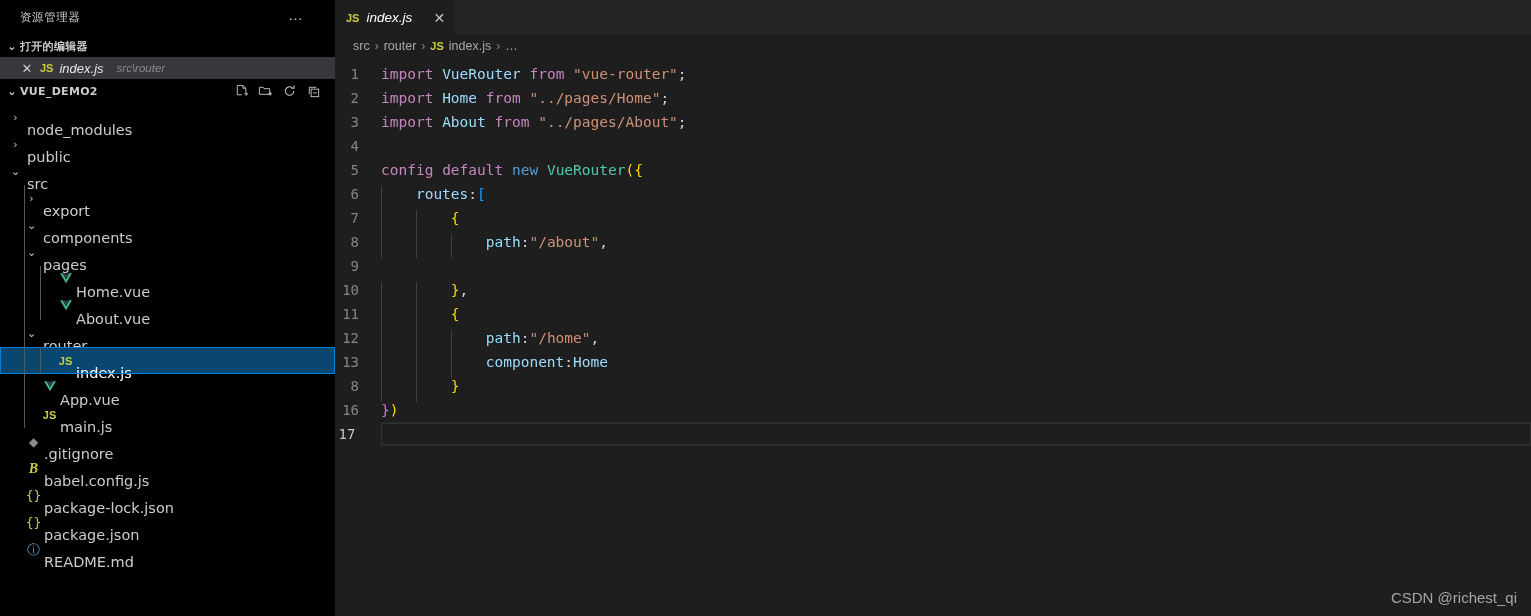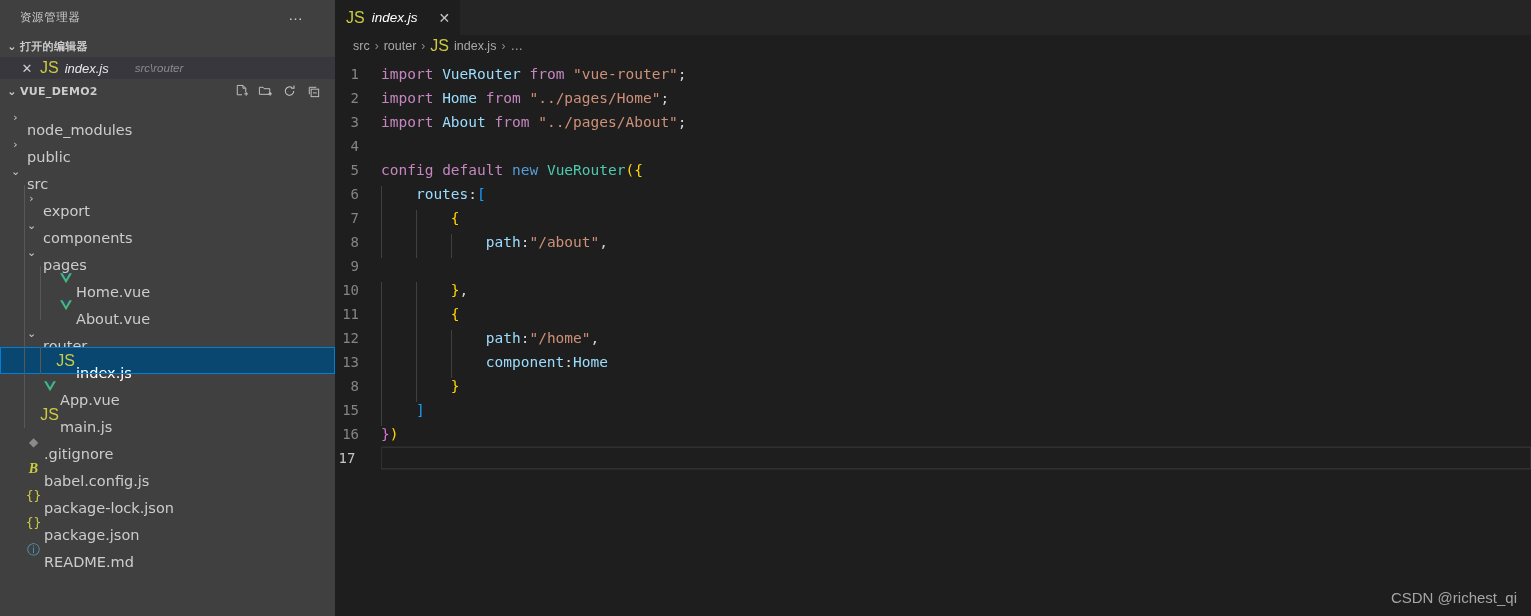--- a/index.html
+++ b/index.html
@@ -7,21 +7,21 @@
     width: 1531px; height: 616px;
     background: #1e1e1e;
     font-family: "Liberation Sans", sans-serif;
     overflow: hidden;
   }
   .app { display: flex; width: 1531px; height: 616px; }
 
   
   .sidebar {
     width: 335px; height: 616px;
-    background: #404040;
+    background: #000000;
     flex: 0 0 335px;
     position: relative;
     overflow: hidden;
   }
   .sb-title-row {
     height: 35px; display: flex; align-items: center;
     padding: 0 8px 0 20px; justify-content: space-between;
   }
   .sb-title {
     font-size: 11.5px; color: #cccccc; letter-spacing: .6px;
@@ -46,21 +46,21 @@
   .sb-actions svg { display: block; }
 
   .open-editor-row {
     height: 22px; display: flex; align-items: center;
     background: #37373d; padding-left: 20px; gap: 6px;
     font-size: 13px;
   }
   .oe-close { color: #cccccc; font-size: 13px; width: 14px; text-align: center; }
   .fname-italic { font-style: italic; color: #e7e7e7; font-size: 13px; }
   .fpath {
-    font-style: italic; color: #8c8c8c; font-size: 11.5px; margin-left: 20px;
+    font-style: italic; color: #8c8c8c; font-size: 11.5px; margin-left: 7px;
   }
 
   .tree { padding-top: 1px; }
   .row {
     height: 27px; display: flex; align-items: center;
     font-size: 14.5px; color: #cccccc; position: relative;
     font-family: "DejaVu Sans", sans-serif;
   }
   .row.selected {
     background: #094771;
@@ -74,21 +74,21 @@
   }
   .ficon { width: 21px; flex: 0 0 21px; text-align: center; font-size: 12px; }
   .label { white-space: nowrap; margin-top: 24px; }
 
   .guide {
     position: absolute; top: 0; bottom: 0; width: 1px;
     background: #585858;
   }
 
   
-  .js-ico { color: #cbcb41; font-weight: normal; font-size: 16px; font-family: "Liberation Sans", sans-serif; }
+  .js-ico { color: #cbcb41; font-weight: bold; font-size: 11px; font-family: "Liberation Sans", sans-serif; }
   .json-ico { color: #cbcb41; font-size: 13px; font-family: "DejaVu Sans Mono", monospace; }
   .babel-ico { color: #cbcb41; font-size: 14px; font-style: italic; font-family: "Liberation Serif", serif; font-weight: bold; }
   .git-ico { color: #8b8b8b; font-size: 12px; }
   .md-ico { color: #519aba; font-size: 13px; }
 
   
   .editor { flex: 1; height: 616px; background: #1e1e1e; position: relative; overflow: hidden; }
 
   .tabbar { height: 35px; background: #252526; display: flex; }
   .tab {
@@ -403,24 +403,20 @@
         </div>
         <div class="cline">
           <span class="lnum">13</span>
           <span class="ccontent">            <span class="id">component</span><span class="pun">:</span><span class="id">Home</span><span class="ig" style="left: 0px;"></span><span class="ig" style="left: 34.8px;"></span><span class="ig" style="left: 69.6px;"></span></span>
         </div>
         <div class="cline">
           <span class="lnum">8</span>
           <span class="ccontent">        <span class="br1">}</span><span class="ig" style="left: 0px;"></span><span class="ig" style="left: 34.8px;"></span></span>
         </div>
         <div class="cline">
-          <span class="lnum">15</span>
-          <span class="ccontent">    <span class="br3">]</span><span class="ig" style="left: 0px;"></span></span>
-        </div>
-        <div class="cline">
           <span class="lnum">16</span>
           <span class="ccontent"><span class="br2">}</span><span class="br-o">)</span></span>
         </div>
         <div class="cline active">
           <span class="lnum">17</span>
           <span class="ccontent"></span>
         </div>
       </div>
 
     <div class="watermark">CSDN @richest_qi</div>

